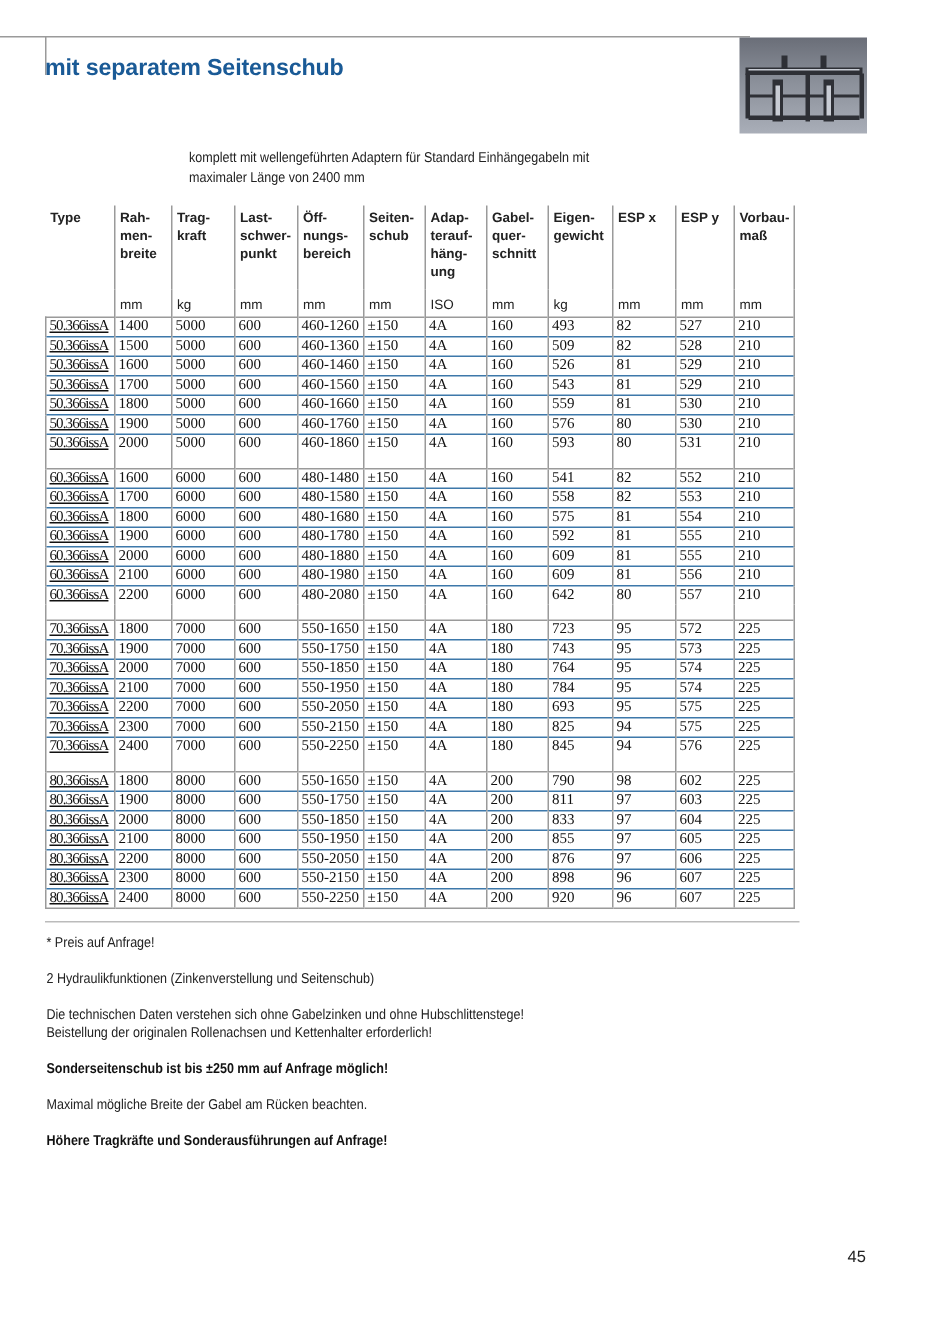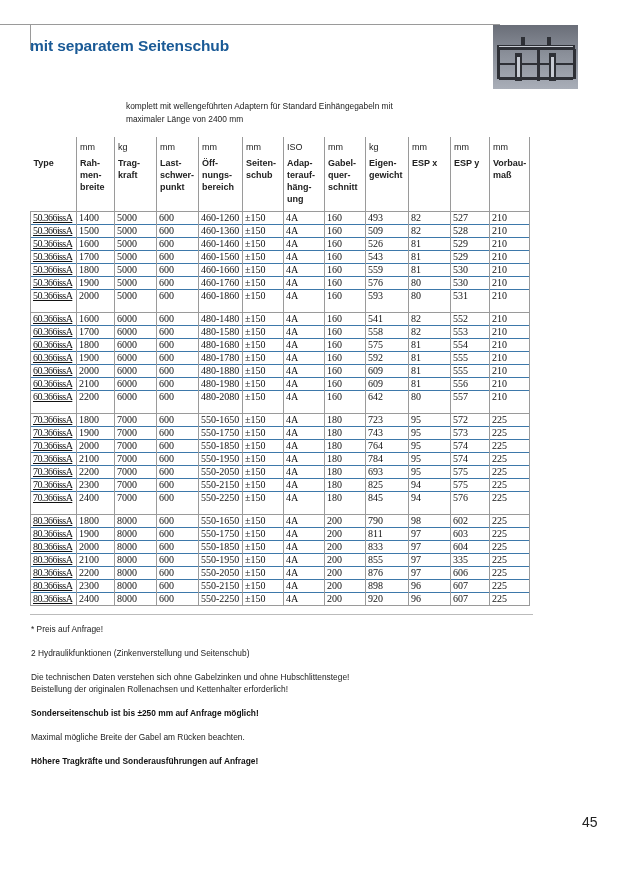--- a/index.html
+++ b/index.html
@@ -20,21 +20,21 @@
   table.spec tr.group-first td { border-top: 1px solid #9a9a9a; }
   table.spec tr.gap td { height: 10px; border-top: none; }
   table.spec td:first-child { letter-spacing: -0.6px; text-decoration: underline; }
   table.spec td.c0 { border-left: 1px solid #9a9a9a; }
   table.spec tr.last td { border-bottom: 1px solid #9a9a9a; }
   table.spec th.c-last, table.spec td.c-last { border-right: 1px solid #9a9a9a; }
   .table-shadow { position: absolute; left: 30px; top: 614px; width: 503px; height: 1px; background: #bbb; }
   .notes { position: absolute; left: 31px; top: 623px; font-size: 9.5px; color: #222; width: 420px; }
   .notes p { margin: 0; line-height: 12px; transform: scaleX(0.88); transform-origin: left top; white-space: nowrap; }
   .notes .bold { font-weight: bold; color: #111; }
-  .page-number { position: absolute; left: 565px; top: 814px; font-size: 14px; color: #222; margin-left: 17px; }
+  .page-number { position: absolute; left: 565px; top: 832px; font-size: 11px; color: #222; }
 </style>
 </head>
 <body>
 
 <div class="top-rule"></div>
 <div class="top-tick"></div>
 
 <div class="title">
   <div>mit separatem Seitenschub</div>
 </div>
@@ -70,86 +70,86 @@
       <col style="width:41px">
       <col style="width:41px">
       <col style="width:41px">
     <col style="width:43px">
       <col style="width:42px">
       <col style="width:39px">
       <col style="width:39px">
   </colgroup>
   <thead id="thead">
       <tr>
+        <th style="height: 54px;">
+          <div>Type</div>
+        </th>
+        <th style="height: 54px;">
+          <div>Rah-</div>
+          <div>men-</div>
+          <div>breite</div>
+        </th>
+        <th style="height: 54px;">
+          <div>Trag-</div>
+          <div>kraft</div>
+        </th>
+        <th style="height: 54px;">
+          <div>Last-</div>
+          <div>schwer-</div>
+          <div>punkt</div>
+        </th>
+        <th style="height: 54px;">
+          <div>Öff-</div>
+          <div>nungs-</div>
+          <div>bereich</div>
+        </th>
+        <th style="height: 54px;">
+          <div>Seiten-</div>
+          <div>schub</div>
+        </th>
+        <th style="height: 54px;">
+          <div>Adap-</div>
+          <div>terauf-</div>
+          <div>häng-</div>
+          <div>ung</div>
+        </th>
+        <th style="height: 54px;">
+          <div>Gabel-</div>
+          <div>quer-</div>
+          <div>schnitt</div>
+        </th>
+        <th style="height: 54px;">
+          <div>Eigen-</div>
+          <div>gewicht</div>
+        </th>
+        <th style="height: 54px;">
+          <div>ESP x</div>
+        </th>
+        <th style="height: 54px;">
+          <div>ESP y</div>
+        </th>
+        <th class="c-last" style="height: 54px;">
+          <div>Vorbau-</div>
+          <div>maß</div>
+        </th>
+      </tr>
+      <tr>
         <th class="unit"></th>
         <th class="unit">mm</th>
         <th class="unit">kg</th>
         <th class="unit">mm</th>
         <th class="unit">mm</th>
         <th class="unit">mm</th>
         <th class="unit">ISO</th>
         <th class="unit">mm</th>
         <th class="unit">kg</th>
         <th class="unit">mm</th>
         <th class="unit">mm</th>
         <th class="unit c-last">mm</th>
       </tr>
-      <tr>
-        <th style="height: 54px;">
-          <div>Type</div>
-        </th>
-        <th style="height: 54px;">
-          <div>Rah-</div>
-          <div>men-</div>
-          <div>breite</div>
-        </th>
-        <th style="height: 54px;">
-          <div>Trag-</div>
-          <div>kraft</div>
-        </th>
-        <th style="height: 54px;">
-          <div>Last-</div>
-          <div>schwer-</div>
-          <div>punkt</div>
-        </th>
-        <th style="height: 54px;">
-          <div>Öff-</div>
-          <div>nungs-</div>
-          <div>bereich</div>
-        </th>
-        <th style="height: 54px;">
-          <div>Seiten-</div>
-          <div>schub</div>
-        </th>
-        <th style="height: 54px;">
-          <div>Adap-</div>
-          <div>terauf-</div>
-          <div>häng-</div>
-          <div>ung</div>
-        </th>
-        <th style="height: 54px;">
-          <div>Gabel-</div>
-          <div>quer-</div>
-          <div>schnitt</div>
-        </th>
-        <th style="height: 54px;">
-          <div>Eigen-</div>
-          <div>gewicht</div>
-        </th>
-        <th style="height: 54px;">
-          <div>ESP x</div>
-        </th>
-        <th style="height: 54px;">
-          <div>ESP y</div>
-        </th>
-        <th class="c-last" style="height: 54px;">
-          <div>Vorbau-</div>
-          <div>maß</div>
-        </th>
-      </tr>
     </thead>
   <tbody id="tbody">
       <tr class="group-first">
         <td class="c0">50.366issA</td>
         <td>1400</td>
         <td>5000</td>
         <td>600</td>
         <td>460-1260</td>
         <td>±150</td>
         <td>4A</td>
@@ -527,21 +527,21 @@
         <td class="c0">80.366issA</td>
         <td>2100</td>
         <td>8000</td>
         <td>600</td>
         <td>550-1950</td>
         <td>±150</td>
         <td>4A</td>
         <td>200</td>
         <td>855</td>
         <td>97</td>
-        <td>335</td>
+        <td>605</td>
         <td class="c-last">225</td>
       </tr>
       <tr>
         <td class="c0">80.366issA</td>
         <td>2200</td>
         <td>8000</td>
         <td>600</td>
         <td>550-2050</td>
         <td>±150</td>
         <td>4A</td>

